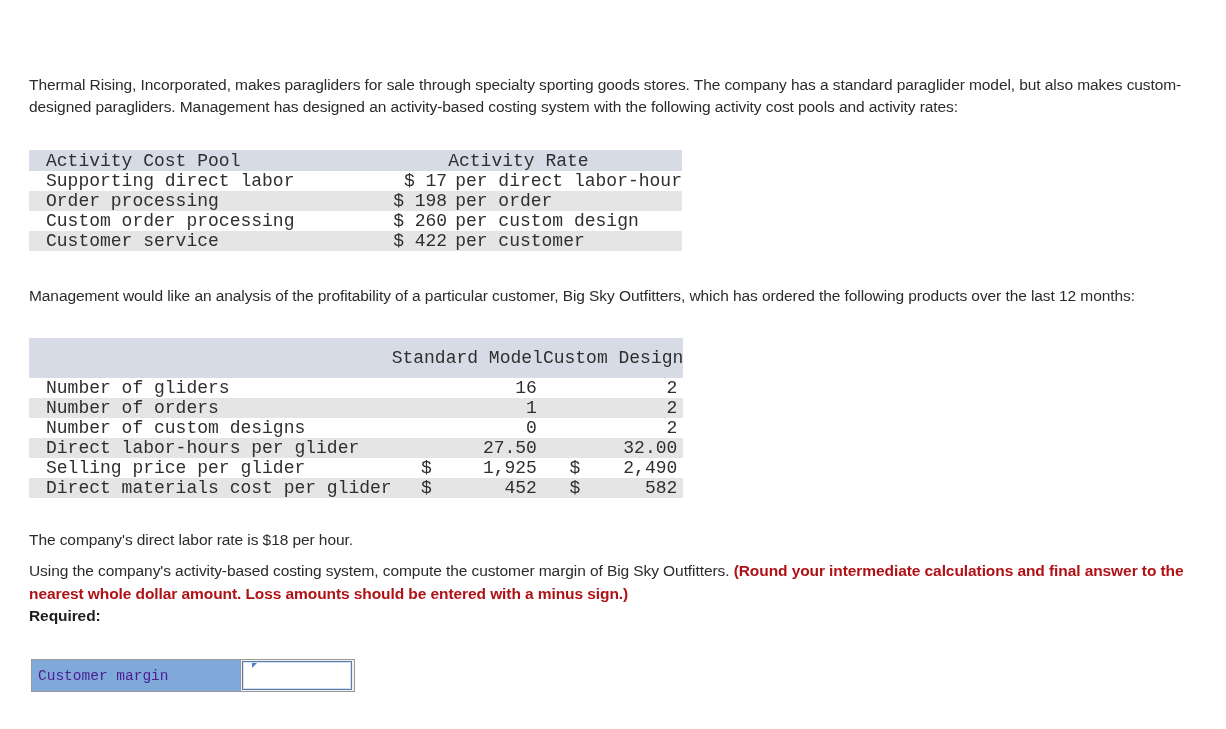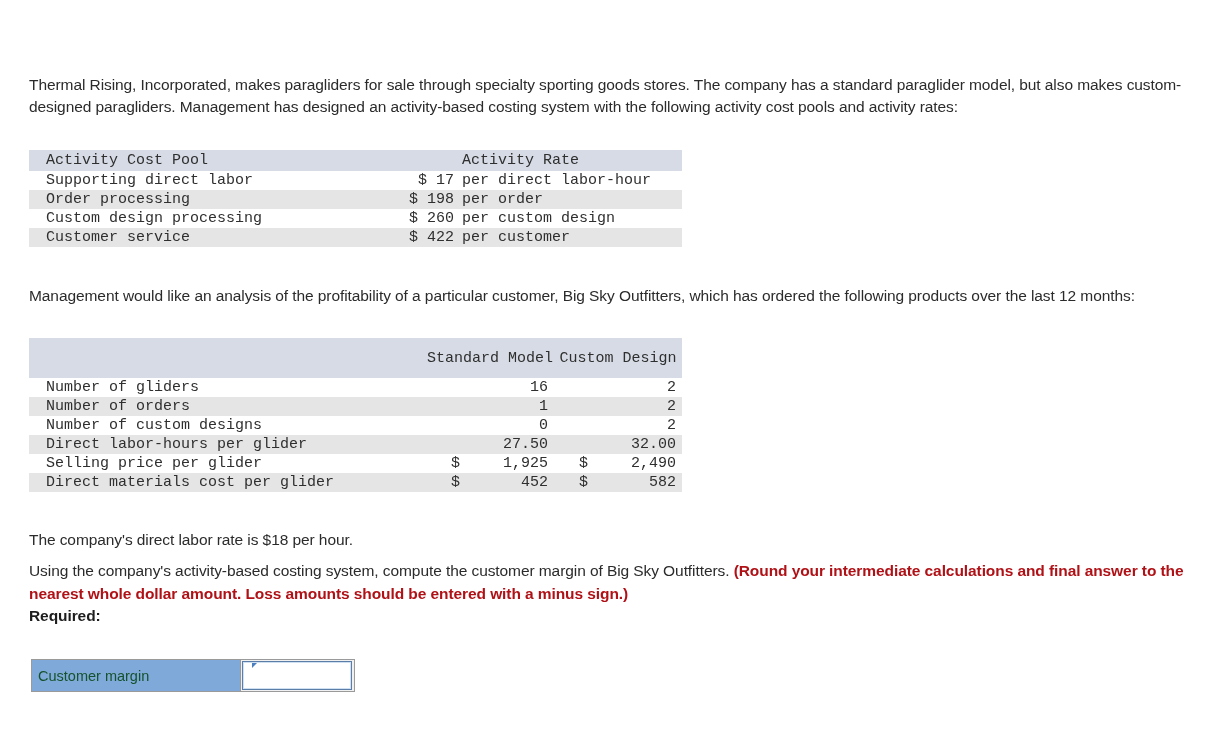--- a/index.html
+++ b/index.html
@@ -64,21 +64,21 @@
   .emphasis-red {
     color: #b01116;
     font-weight: bold;
   }
 
   
   .data-table {
     position: absolute;
     border-collapse: collapse;
     font-family: "Liberation Mono", monospace;
-    font-size: 15px;
+    font-size: 18px;
     color: #2f2f2f;
     background: #ffffff;
   }
   .data-table th,
   .data-table td {
     padding: 0;
     font-weight: normal;
     white-space: nowrap;
     vertical-align: middle;
   }
@@ -127,22 +127,22 @@
     width: 324px;
     height: 33px;
     background: #f0f0f0;
     border: 1px solid #9a9a9a;
     display: flex;
     align-items: stretch;
   }
   #customer-margin-label {
     width: 209px;
     background: #7fa9d8;
-    color: #14532d;
-    font-family: Liberation Sans, sans-serif;
+    color: #4c1d95;
+    font-family: Liberation Mono, monospace;
     font-size: 14.5px;
     display: flex;
     align-items: center;
     padding-left: 6px;
     border-right: 1px solid #9a9a9a;
   }
   #answer-input-cell {
     flex: 1;
     position: relative;
     background: #f0f0f0;
@@ -194,21 +194,21 @@
         <td class="c-pool">Supporting direct labor</td>
         <td class="c-amt">$ 17</td>
         <td class="c-unit">per direct labor-hour</td>
       </tr>
       <tr class="even">
         <td class="c-pool">Order processing</td>
         <td class="c-amt">$ 198</td>
         <td class="c-unit">per order</td>
       </tr>
       <tr class="odd">
-        <td class="c-pool">Custom design processing</td>
+        <td class="c-pool">Custom order processing</td>
         <td class="c-amt">$ 260</td>
         <td class="c-unit">per custom design</td>
       </tr>
       <tr class="even">
         <td class="c-pool">Customer service</td>
         <td class="c-amt">$ 422</td>
         <td class="c-unit">per customer</td>
       </tr>
     </tbody>
   </table>

